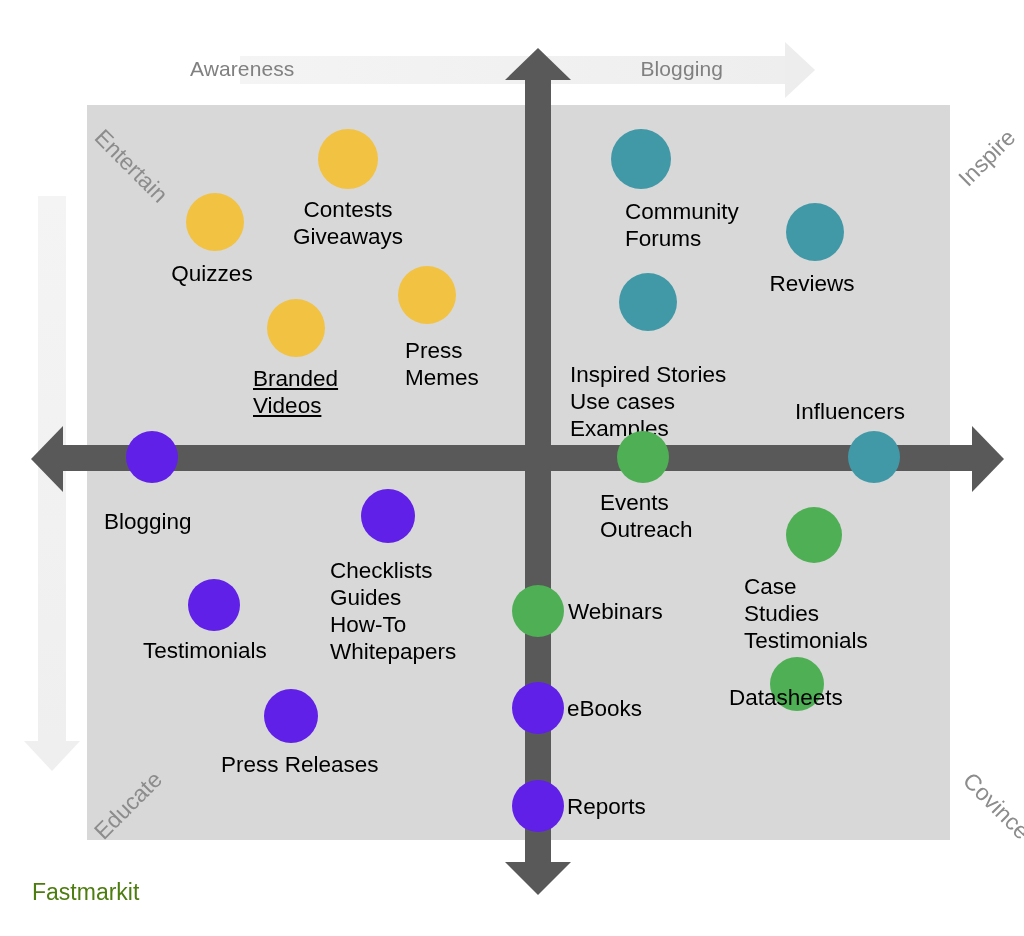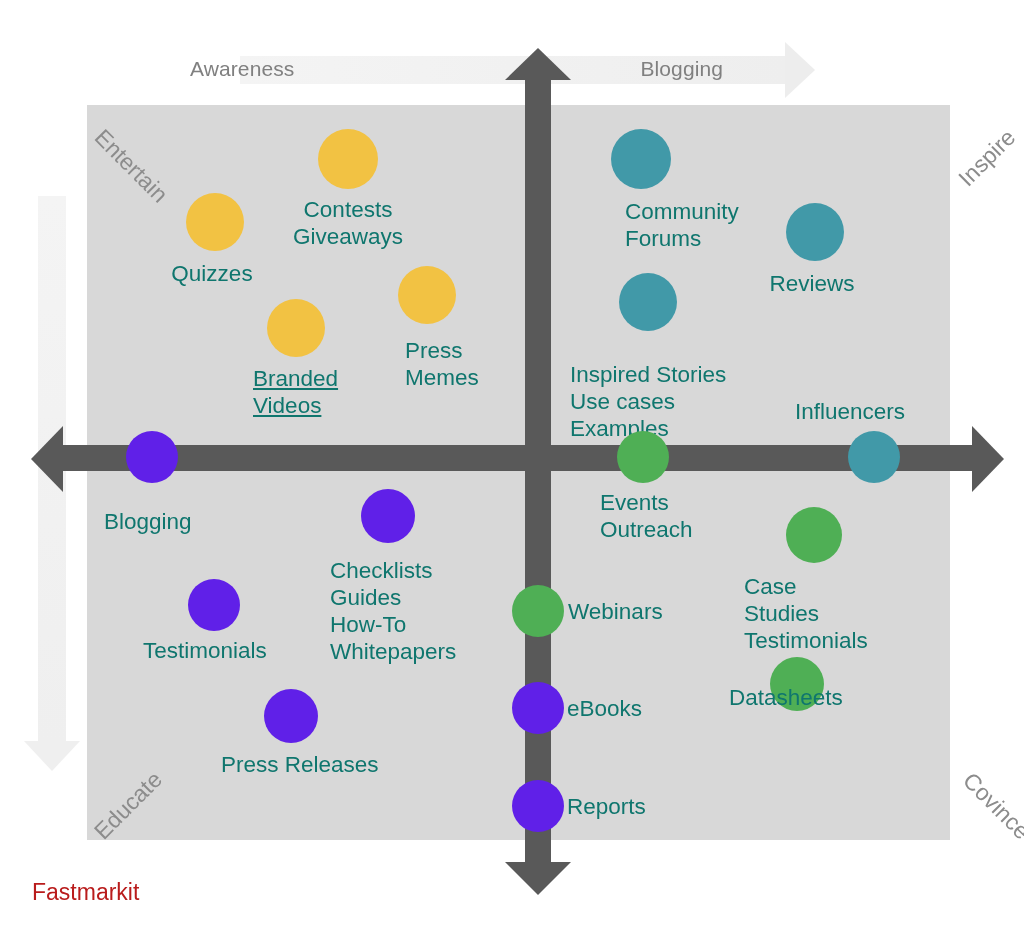--- a/index.html
+++ b/index.html
@@ -115,33 +115,33 @@
   #corner-covince{left:933px;top:818px;transform:rotate(45deg);transform-origin:right bottom;}
 
   
   .dot{
     position:absolute;
     border-radius:50%;
   }
   
   .dot-label{
     position:absolute;
-    color:#0f766e;
+    color:#000000;
     font-size:22.5px;
     line-height:27px;
     white-space:pre-line;
   }
   .dot-label.ctr{transform:translateX(-50%);text-align:center;}
   .dot-label.lft{}
 
   
   #brand{
     position:absolute;
     left:32px; bottom:30px;
-    color:#b91c1c;
+    color:#4d7c0f;
     font-size:23px;
   }
 </style>
 </head>
 <body>
 
 <div id="stage">
 
   <div class="quad-bg"></div>
 

